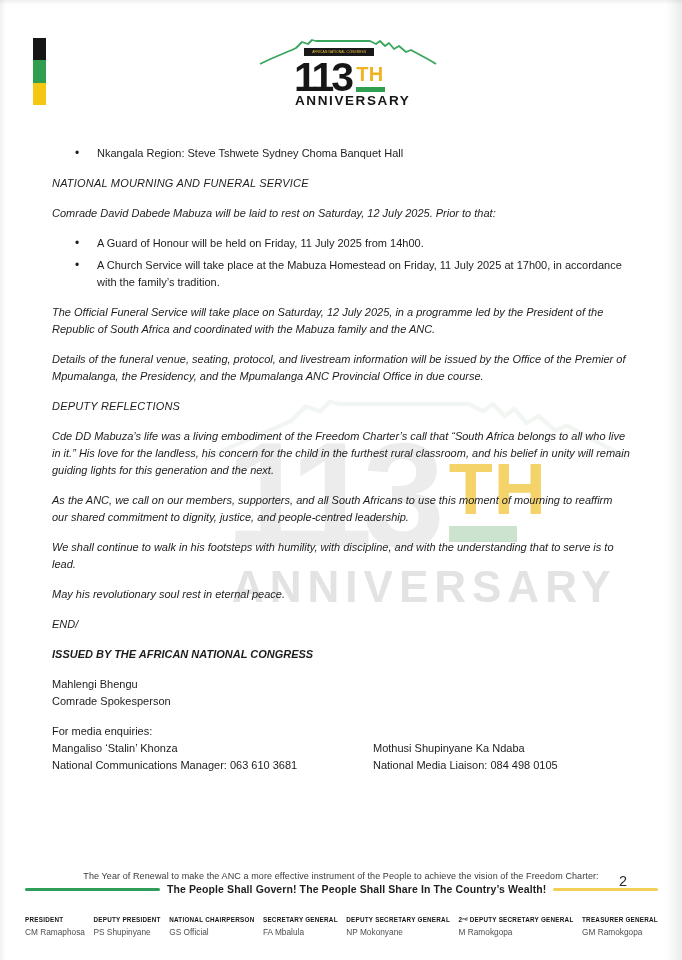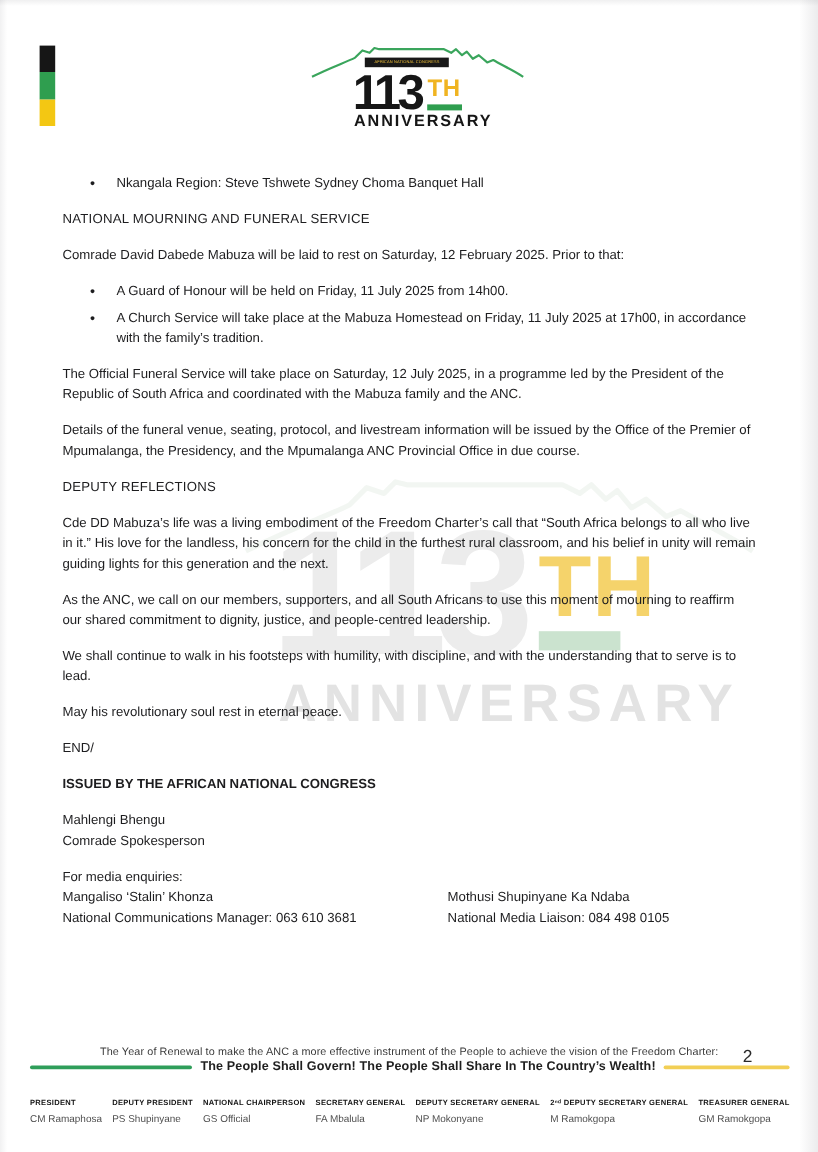--- a/index.html
+++ b/index.html
@@ -42,21 +42,21 @@
   .watermark .num{font-size:148px; line-height:118px; font-weight:900; letter-spacing:-10px; color:#ececec;}
   .watermark .th-col{margin-left:14px; margin-top:22px;}
   .watermark .th{font-size:72px; line-height:62px; font-weight:900; color:#f5d36b; letter-spacing:1px;}
   .watermark .th-bar{width:68px; height:16px; background:#cbe3cf; margin-top:6px;}
   .watermark .anniv{position:absolute; left:34px; top:170px; font-size:44px; font-weight:800;
     letter-spacing:6px; color:#e3e3e3; white-space:nowrap;}
 
   
   .content{position:absolute; left:52px; top:140px; width:578px; z-index:2;
     font-size:11px; line-height:17px; color:#1d1d1f;}
-  .content p{margin:0 0 13px 0;}
+  .content p{margin:0 0 13px 0;font-style:italic;}
   .content .heading{letter-spacing:.2px;}
   .content .bold{font-weight:bold;}
   ul.bullets{list-style:none; margin:0 0 13px 0; padding:0;}
   ul.bullets li{position:relative; padding-left:40px; margin:5px;}
   ul.bullets li::before{content:"•"; position:absolute; left:18px; top:0; font-size:12px;}
   .two-line div{margin:0;}
   .block{margin:0 0 13px 0;}
   .media-grid{display:grid; grid-template-columns:321px auto; margin:0;}
   .media-grid .cell div{margin:0;}
 
@@ -119,21 +119,21 @@
   </div>
 
   <div class="content">
 
     <ul class="bullets">
       <li>Nkangala Region: Steve Tshwete Sydney Choma Banquet Hall</li>
     </ul>
 
     <p class="heading">NATIONAL MOURNING AND FUNERAL SERVICE</p>
 
-    <p>Comrade David Dabede Mabuza will be laid to rest on Saturday, 12 February 2025. Prior to that:</p>
+    <p>Comrade David Dabede Mabuza will be laid to rest on Saturday, 12 July 2025. Prior to that:</p>
 
     <ul class="bullets">
       <li>A Guard of Honour will be held on Friday, 11 July 2025 from 14h00.</li>
       <li>A Church Service will take place at the Mabuza Homestead on Friday, 11 July 2025 at 17h00, in accordance with the family’s tradition.</li>
     </ul>
 
     <p>The Official Funeral Service will take place on Saturday, 12 July 2025, in a programme led by the President of the Republic of South Africa and coordinated with the Mabuza family and the ANC.</p>
 
     <p>Details of the funeral venue, seating, protocol, and livestream information will be issued by the Office of the Premier of Mpumalanga, the Presidency, and the Mpumalanga ANC Provincial Office in due course.</p>
 

